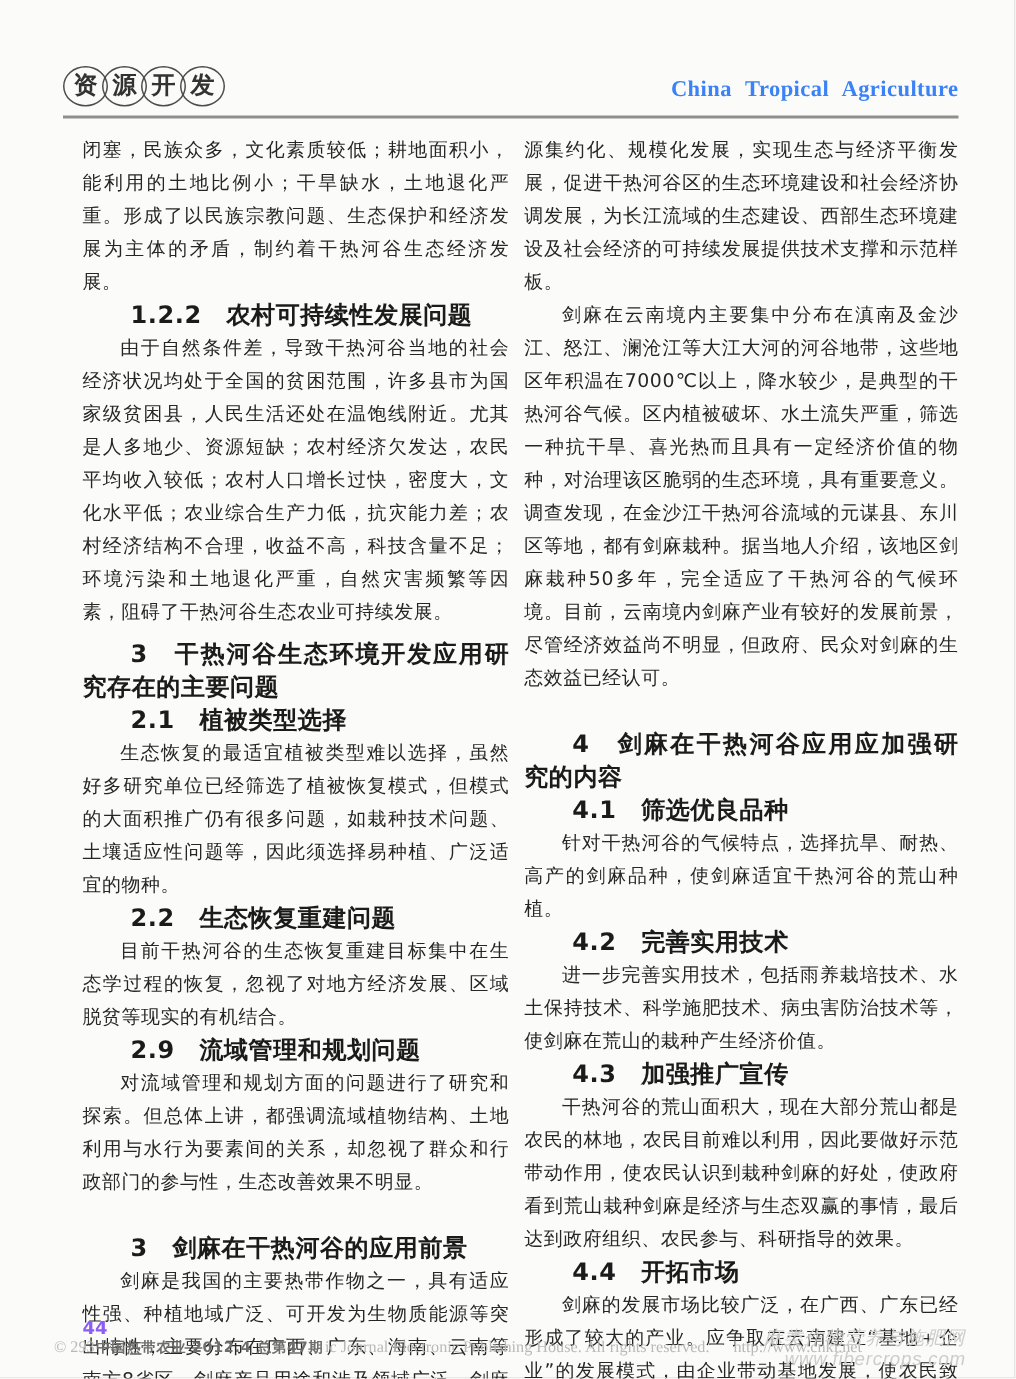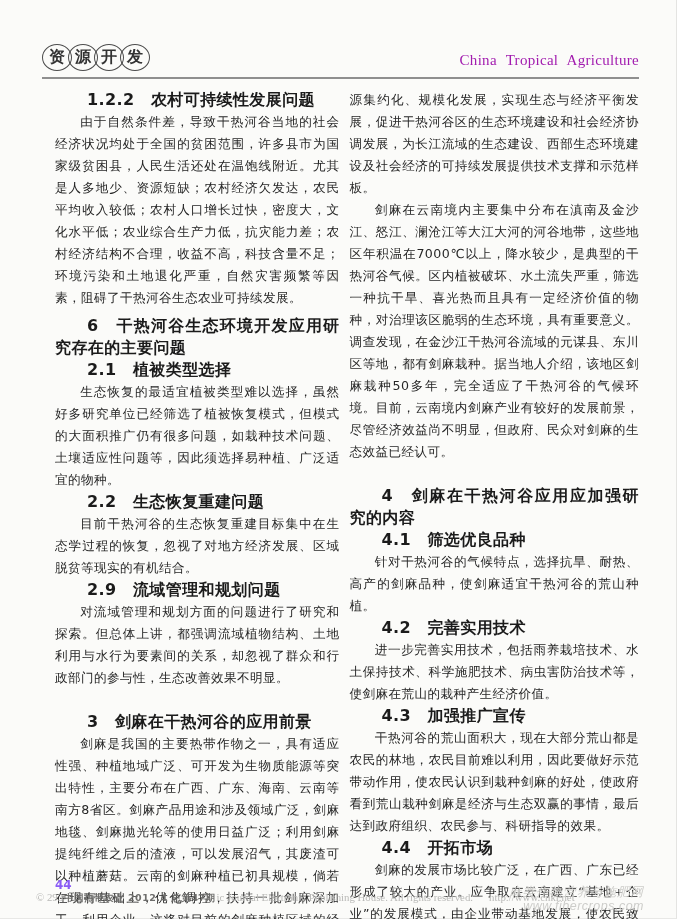--- a/index.html
+++ b/index.html
@@ -27,21 +27,21 @@
   .logo { display: flex; align-items: center; }
   .logo-char {
     display: inline-flex; align-items: center; justify-content: center;
     width: 30px; height: 27px;
     border: 1.5px solid #4c4c4c; border-radius: 50%;
     font-size: 16px; font-weight: bold; color: #333;
     margin-right: -4px; background: transparent;
   }
   .en-title {
     font-family: "Liberation Serif", serif;
-    font-weight: normal; font-size: 15px; color: #a21caf;
+    font-weight: bold; font-size: 15px; color: #3b82f6;
     word-spacing: 5px; letter-spacing: 0.3px;
     padding-bottom: 2px;
   }
   .rule { height: 2px; background: #8f8f8f; margin-top: 6px; }
 
   
   .columns {
     display: flex; gap: 10px;
     padding-left: 13px; margin-top: 10px;
   }
@@ -98,23 +98,24 @@
         <span class="logo-char">开</span>
         <span class="logo-char">发</span>
       </div>
       <div class="en-title">China Tropical Agriculture</div>
     </div>
     <div class="rule"></div>
 
     <div class="columns">
 
       <section class="col left">
+        <p class="para cont">闭塞，民族众多，文化素质较低；耕地面积小，能利用的土地比例小；干旱缺水，土地退化严重。形成了以民族宗教问题、生态保护和经济发展为主体的矛盾，制约着干热河谷生态经济发展。</p>
         <h4 class="head">1.2.2　农村可持续性发展问题</h4>
         <p class="para">由于自然条件差，导致干热河谷当地的社会经济状况均处于全国的贫困范围，许多县市为国家级贫困县，人民生活还处在温饱线附近。尤其是人多地少、资源短缺；农村经济欠发达，农民平均收入较低；农村人口增长过快，密度大，文化水平低；农业综合生产力低，抗灾能力差；农村经济结构不合理，收益不高，科技含量不足；环境污染和土地退化严重，自然灾害频繁等因素，阻碍了干热河谷生态农业可持续发展。</p>
-        <h3 class="head major">6　干热河谷生态环境开发应用研究存在的主要问题</h3>
+        <h3 class="head major">3　干热河谷生态环境开发应用研究存在的主要问题</h3>
         <h4 class="head">2.1　植被类型选择</h4>
         <p class="para">生态恢复的最适宜植被类型难以选择，虽然好多研究单位已经筛选了植被恢复模式，但模式的大面积推广仍有很多问题，如栽种技术问题、土壤适应性问题等，因此须选择易种植、广泛适宜的物种。</p>
         <h4 class="head">2.2　生态恢复重建问题</h4>
         <p class="para">目前干热河谷的生态恢复重建目标集中在生态学过程的恢复，忽视了对地方经济发展、区域脱贫等现实的有机结合。</p>
         <h4 class="head">2.9　流域管理和规划问题</h4>
         <p class="para">对流域管理和规划方面的问题进行了研究和探索。但总体上讲，都强调流域植物结构、土地利用与水行为要素间的关系，却忽视了群众和行政部门的参与性，生态改善效果不明显。</p>
         <h3 class="head chapter">3　剑麻在干热河谷的应用前景</h3>
         <p class="para">剑麻是我国的主要热带作物之一，具有适应性强、种植地域广泛、可开发为生物质能源等突出特性，主要分布在广西、广东、海南、云南等南方8省区。剑麻产品用途和涉及领域广泛，剑麻地毯、剑麻抛光轮等的使用日益广泛；利用剑麻提纯纤维之后的渣液，可以发展沼气，其废渣可以种植蘑菇。云南的剑麻种植已初具规模，倘若在现有基础上，优化调控，扶持一批剑麻深加工、利用企业，这将对目前的剑麻种植区域的经济发展及生态环境保护具有重要意义。此外，发展剑麻产业不仅能保护生态环境，还有利于带动农业产业化，对建设社会主义新农村，帮助农民增收、致富有着十分广泛的前景。剑麻产业的发展将推动干热河谷特有生物资</p>
       </section>
 

